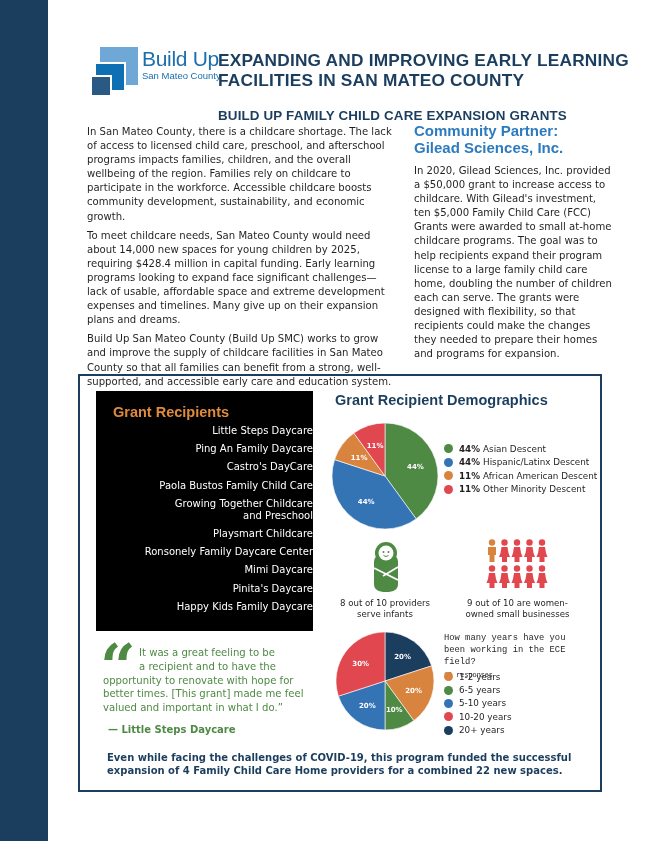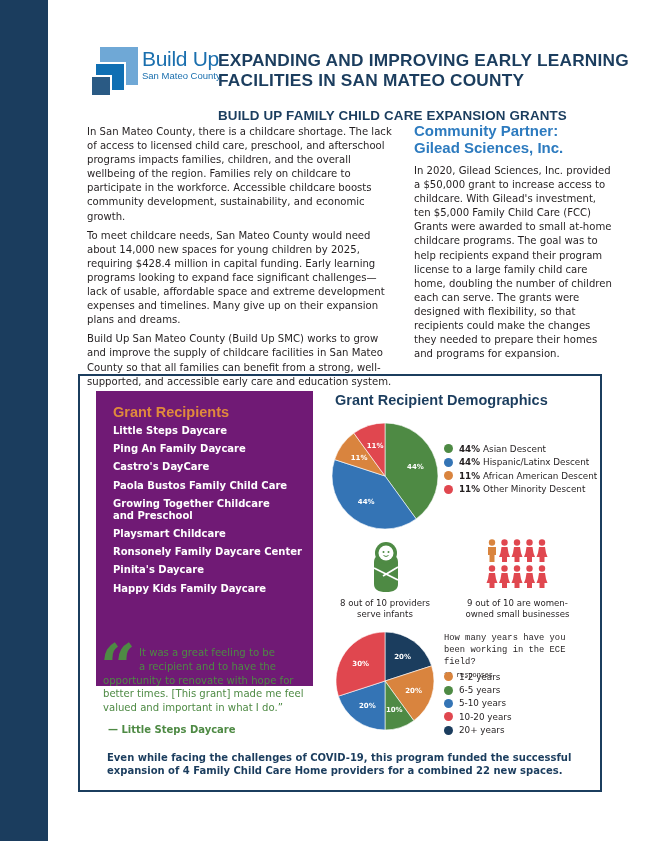--- a/index.html
+++ b/index.html
@@ -23,24 +23,24 @@
     
     .col-left { position: absolute; left: 87px; top: 125px; width: 305px; font-size: 10.1px; line-height: 14.1px; color: #231f20; }
     .col-left p { margin-bottom: 5px; }
     .col-right { position: absolute; left: 414px; top: 122px; width: 200px; }
     .partner-h { font-family: "Liberation Sans", sans-serif; font-weight: bold; font-size: 15px; line-height: 17px; color: #2d7bbf; }
     .partner-p { margin-top: 8px; font-size: 10.1px; line-height: 14.1px; color: #231f20; }
 
     
     .feature-box { position: absolute; left: 78px; top: 374px; width: 524px; height: 418px; border: 2.5px solid #1b3d5e; }
 
-    .recip-box { position: absolute; left: 96px; top: 391px; width: 217px; height: 295px; background: #701a75; padding: 13px 0 0 17px; }
+    .recip-box { position: absolute; left: 96px; top: 391px; width: 217px; height: 240px; background: #000000; padding: 13px 0 0 17px; }
     .recip-h { font-family: "Liberation Sans", sans-serif; font-weight: bold; font-size: 14.5px; color: #e08a3c; line-height: 17px; margin-bottom: 4px; }
     .recip-list { list-style: none; }
-    .recip-list li { color: #ffffff; font-size: 10px; font-weight: bold; line-height: 12px; margin-bottom: 6.2px; }
+    .recip-list li { color: #ffffff; font-size: 10px; font-weight: normal; line-height: 12px; margin-bottom: 6.2px; text-align: right; }
 
     .demo-h { position: absolute; left: 335px; top: 392px; font-family: "Liberation Sans", sans-serif; font-weight: bold; font-size: 14.5px; color: #1b3d5e; }
 
     .pie1 { position: absolute; left: 330px; top: 421px; width: 110px; height: 110px; }
     .pie2 { position: absolute; left: 334px; top: 630px; width: 102px; height: 102px; }
     .pie-label { font-family: "DejaVu Sans", sans-serif; font-weight: bold; font-size: 7px; fill: #ffffff; }
 
     .legend1 { position: absolute; left: 444px; top: 442px; }
     .legend1 .li { display: flex; align-items: center; height: 13.5px; font-size: 8.8px; color: #231f20; }
     .dot { width: 9px; height: 9px; border-radius: 50%; margin-right: 6px; display: inline-block; flex: 0 0 auto; }
@@ -103,20 +103,21 @@
 <div class="recip-box">
   <div class="recip-h">Grant Recipients</div>
   <ul class="recip-list" id="recip-list">
       <li>Little Steps Daycare</li>
       <li>Ping An Family Daycare</li>
       <li>Castro's DayCare</li>
       <li>Paola Bustos Family Child Care</li>
       <li>Growing Together Childcare<br>and Preschool</li>
       <li>Playsmart Childcare</li>
       <li>Ronsonely Family Daycare Center</li>
+      <li>Mimi Daycare</li>
       <li>Pinita's Daycare</li>
       <li>Happy Kids Family Daycare</li>
     </ul>
 </div>
 
 <div class="demo-h">Grant Recipient Demographics</div>
 
 <svg class="pie1" id="pie1" viewBox="0 0 110 110">
     <path d="M55,55 L55,2 A53,53 0 0 1 86.15261837150108,97.87790070187222 Z" fill="#4e8a44" stroke="#ffffff" stroke-width="0.6"></path>
     <text x="85.43380852144492" y="47.61145618000168" text-anchor="middle" class="pie-label">44%</text>

